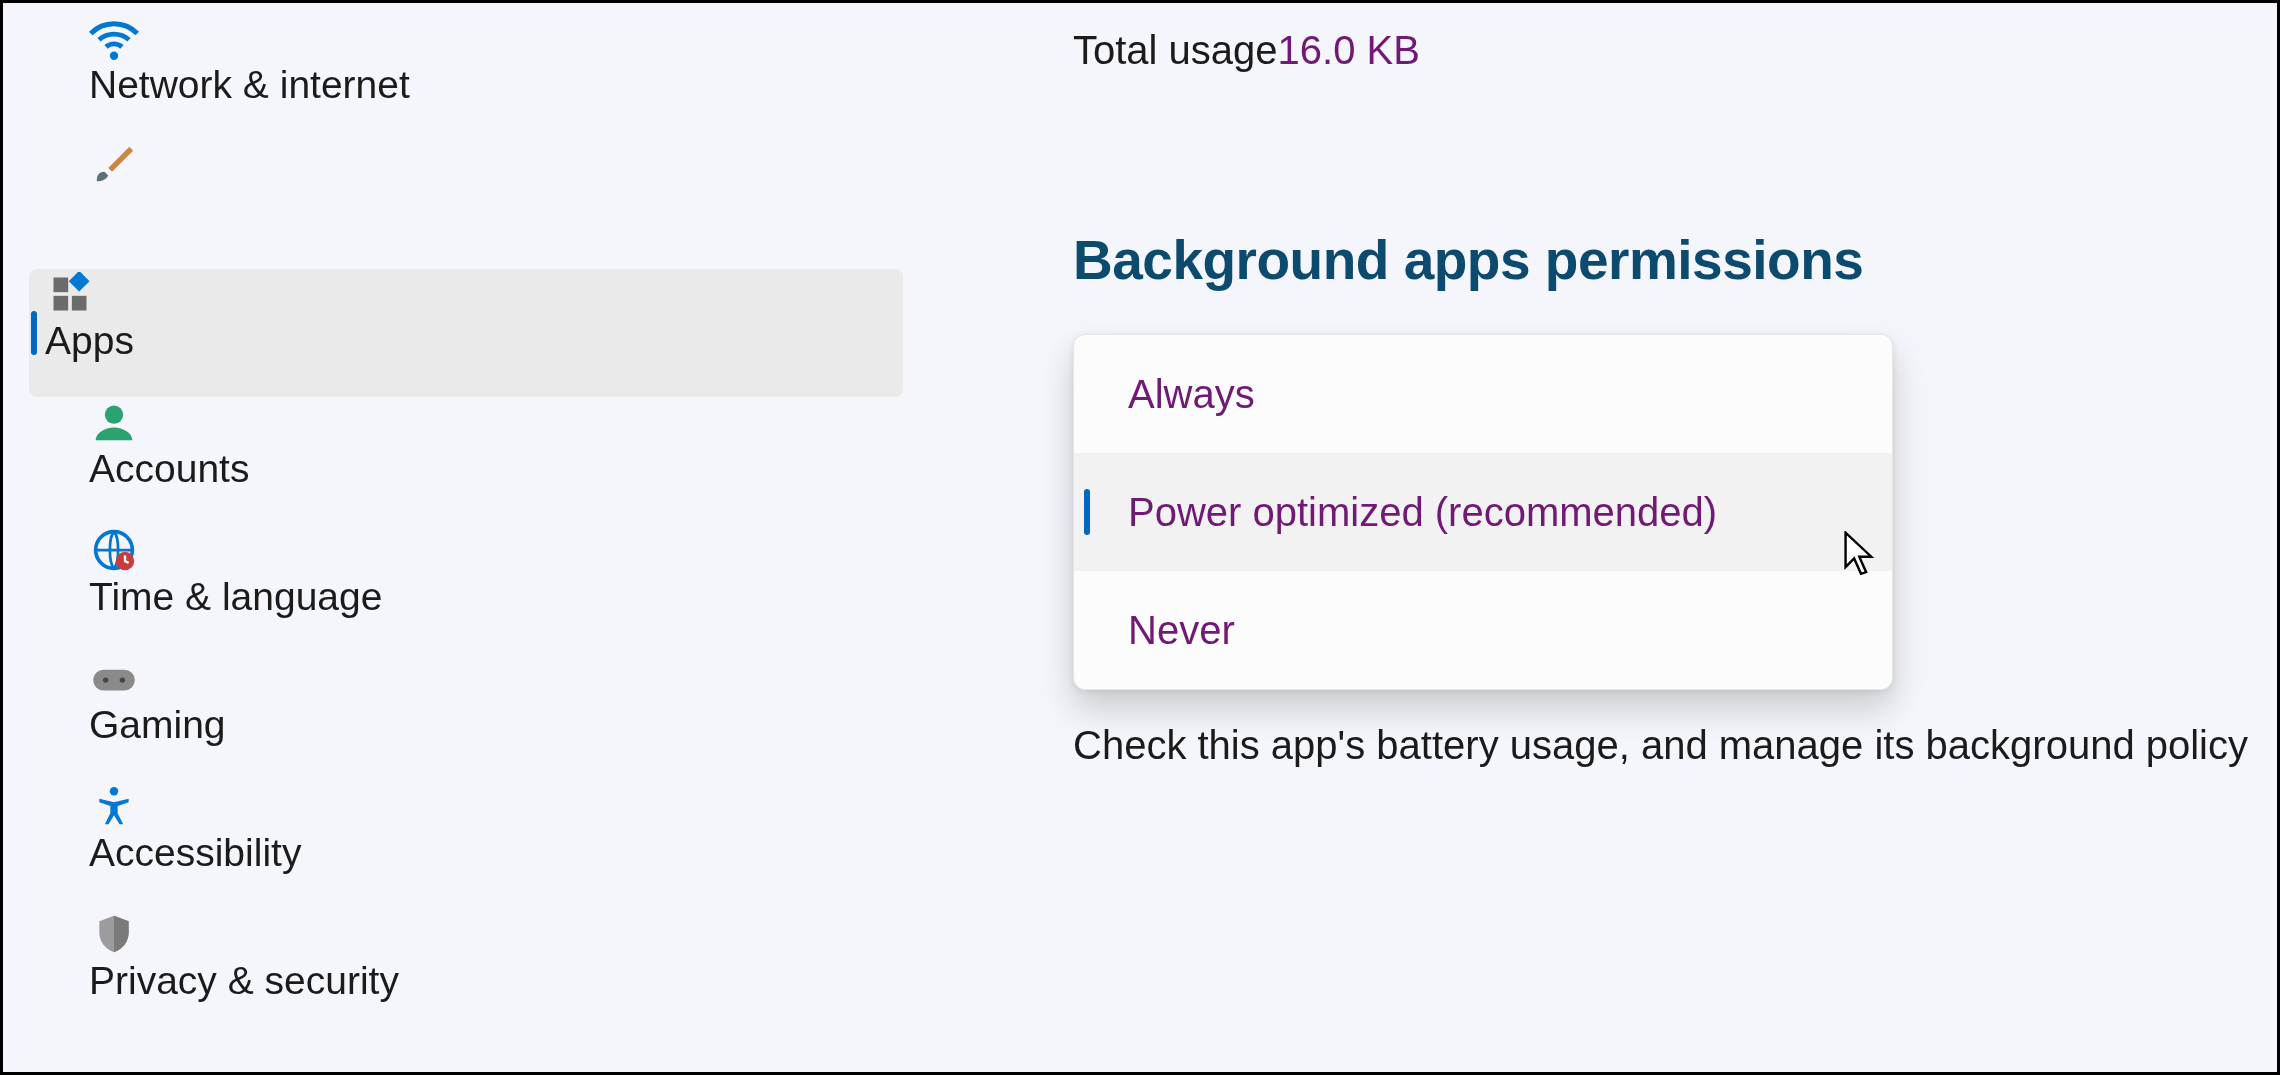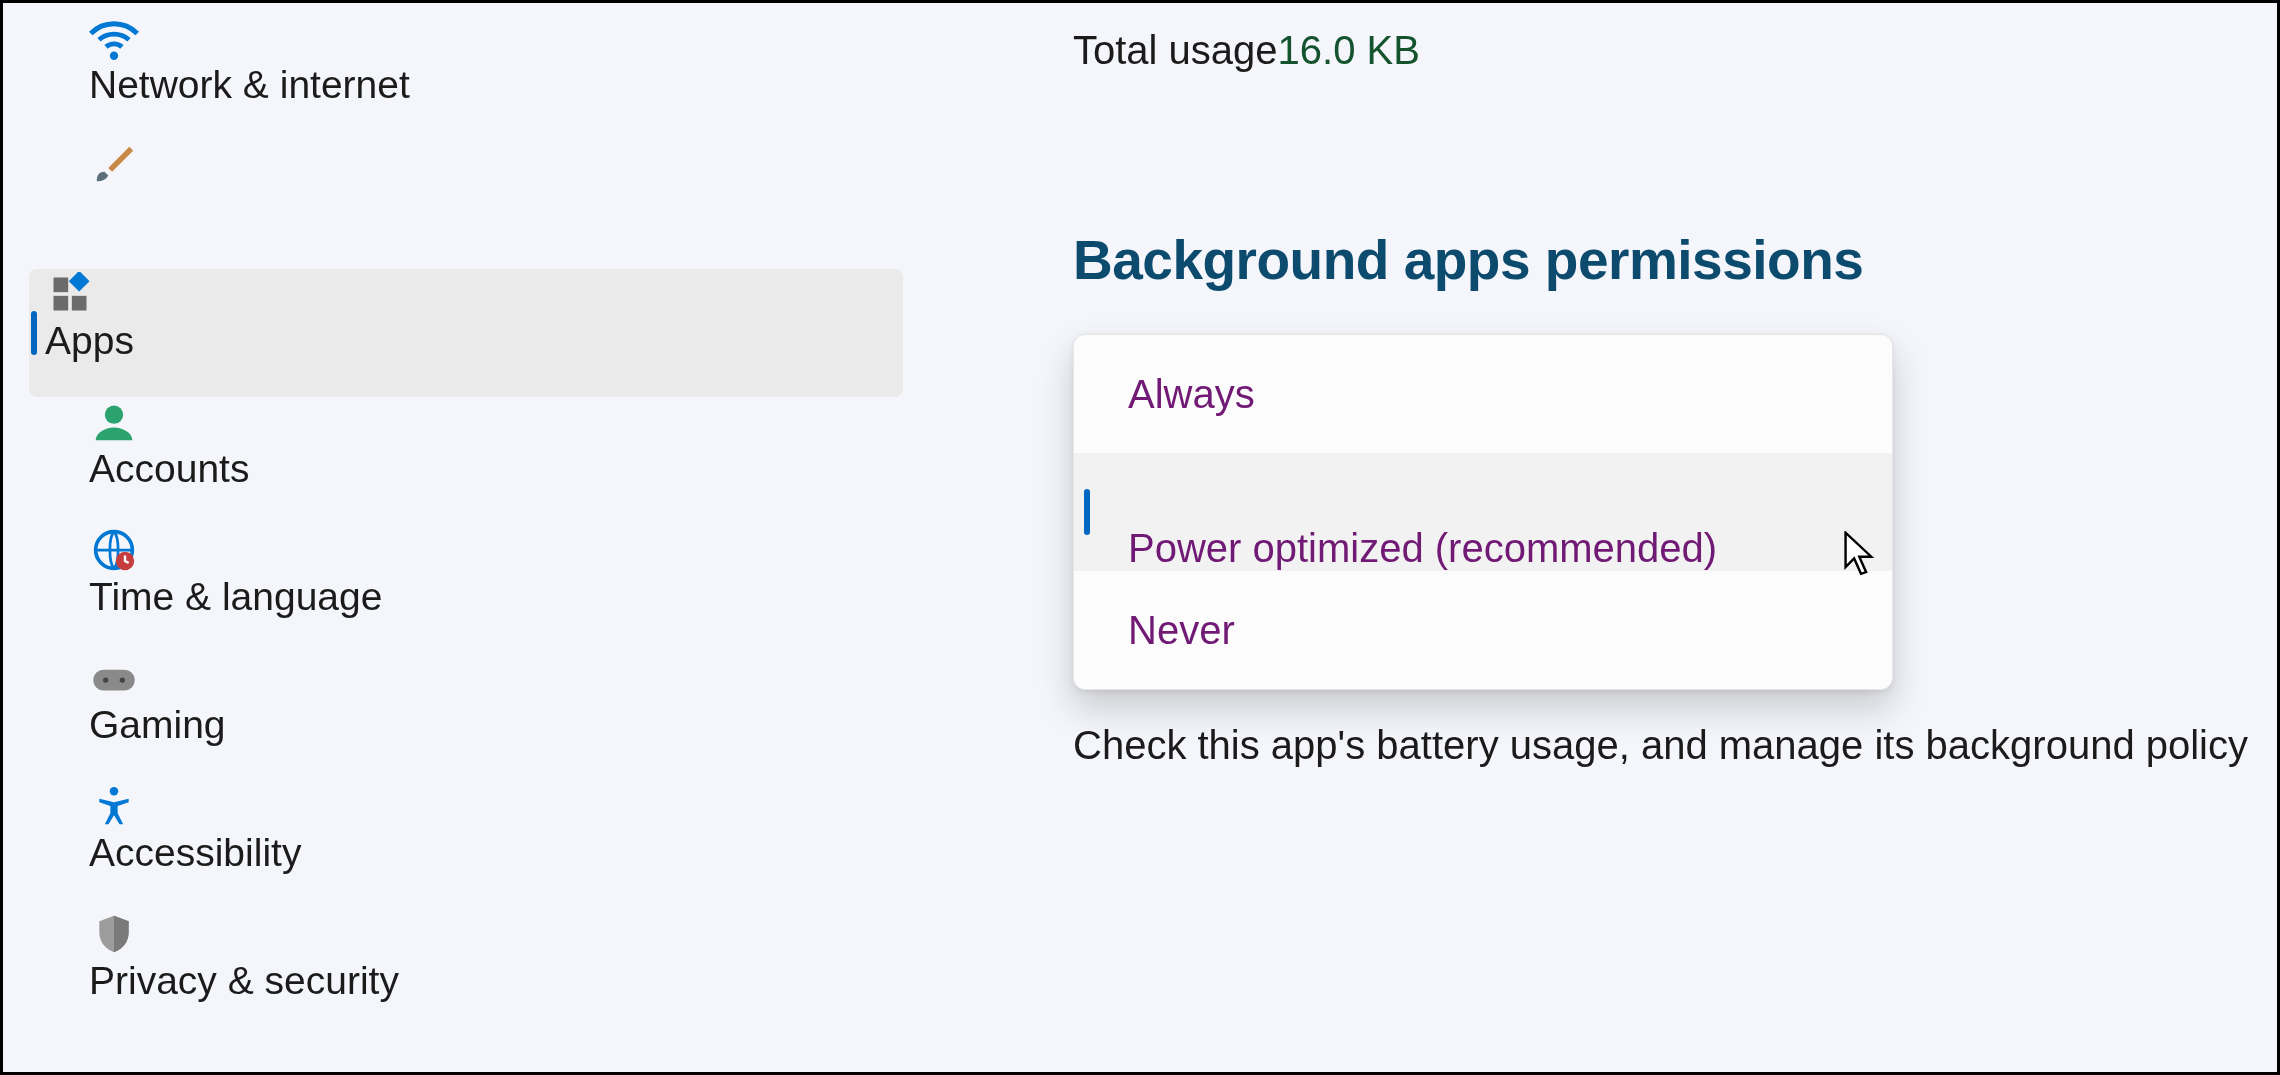--- a/index.html
+++ b/index.html
@@ -60,21 +60,21 @@
       flex: 1;
       padding: 0 0 0 140px;
       position: relative;
     }
     .usage-row {
       display: flex;
       align-items: baseline;
       margin-top: 25px;
     }
     .usage-label { font-size: 40px; color: #1b1b1b; }
-    .usage-value { font-size: 40px; color: #14532d; }
+    .usage-value { font-size: 40px; color: #701a75; }
     .section-heading {
       font-size: 55px;
       font-weight: 600;
       color: #0c4a6e;
       margin-top: 155px;
       letter-spacing: -0.5px;
     }
     .dropdown {
       margin-top: 42px;
       width: 820px;
@@ -89,21 +89,21 @@
     .dropdown-option {
       display: flex;
       align-items: center;
       height: 118px;
       padding-left: 54px;
       font-size: 40px;
       color: #701a75;
       cursor: pointer;
       position: relative;
     }
-    .dropdown-option.selected { background: #f2f2f2; align-items: flex-end; }
+    .dropdown-option.selected { background: #f2f2f2; }
     .dropdown-option.selected::before {
       content: "";
       position: absolute;
       left: 10px;
       top: 50%;
       transform: translateY(-50%);
       width: 6px;
       height: 46px;
       background: #0067c0;
       border-radius: 4px;

